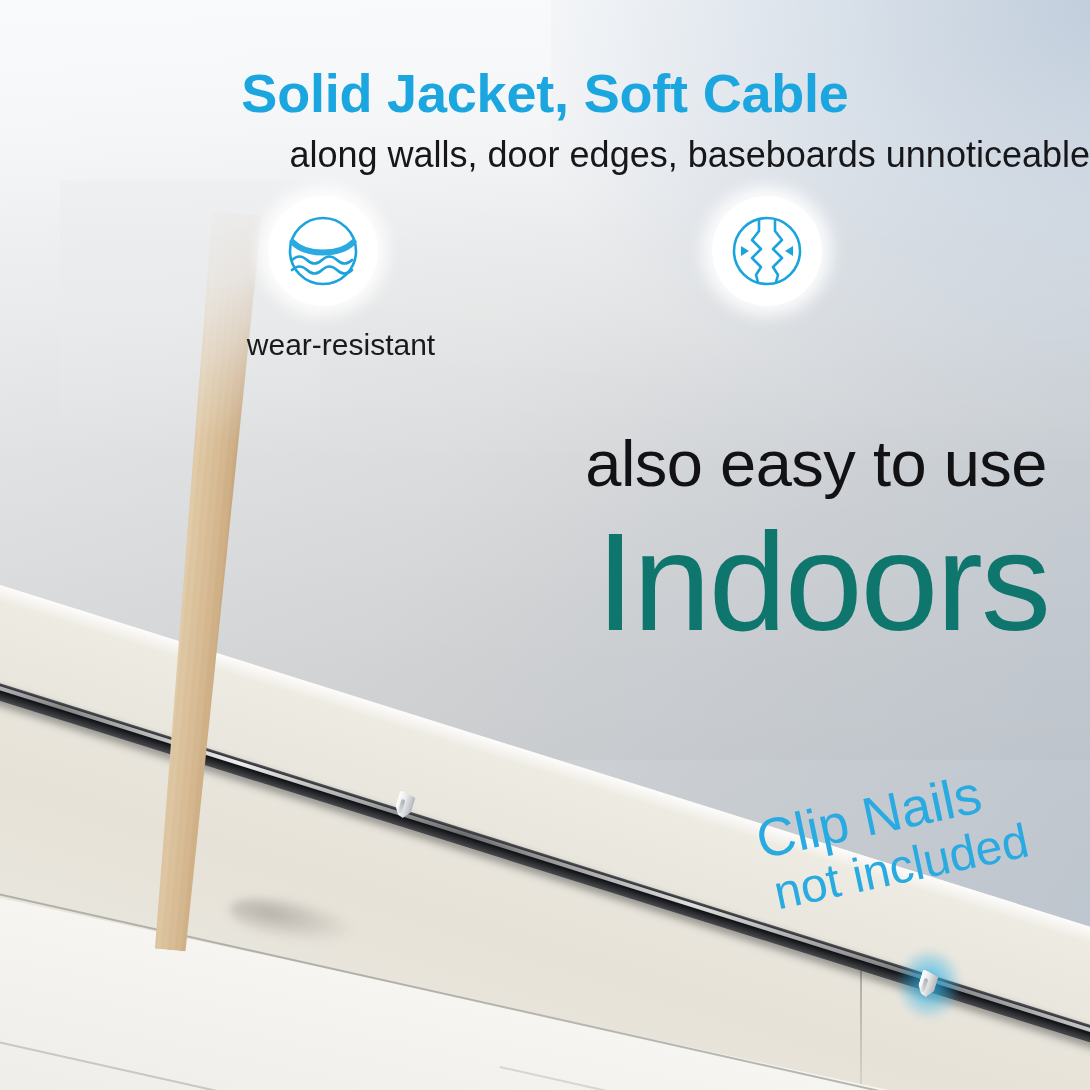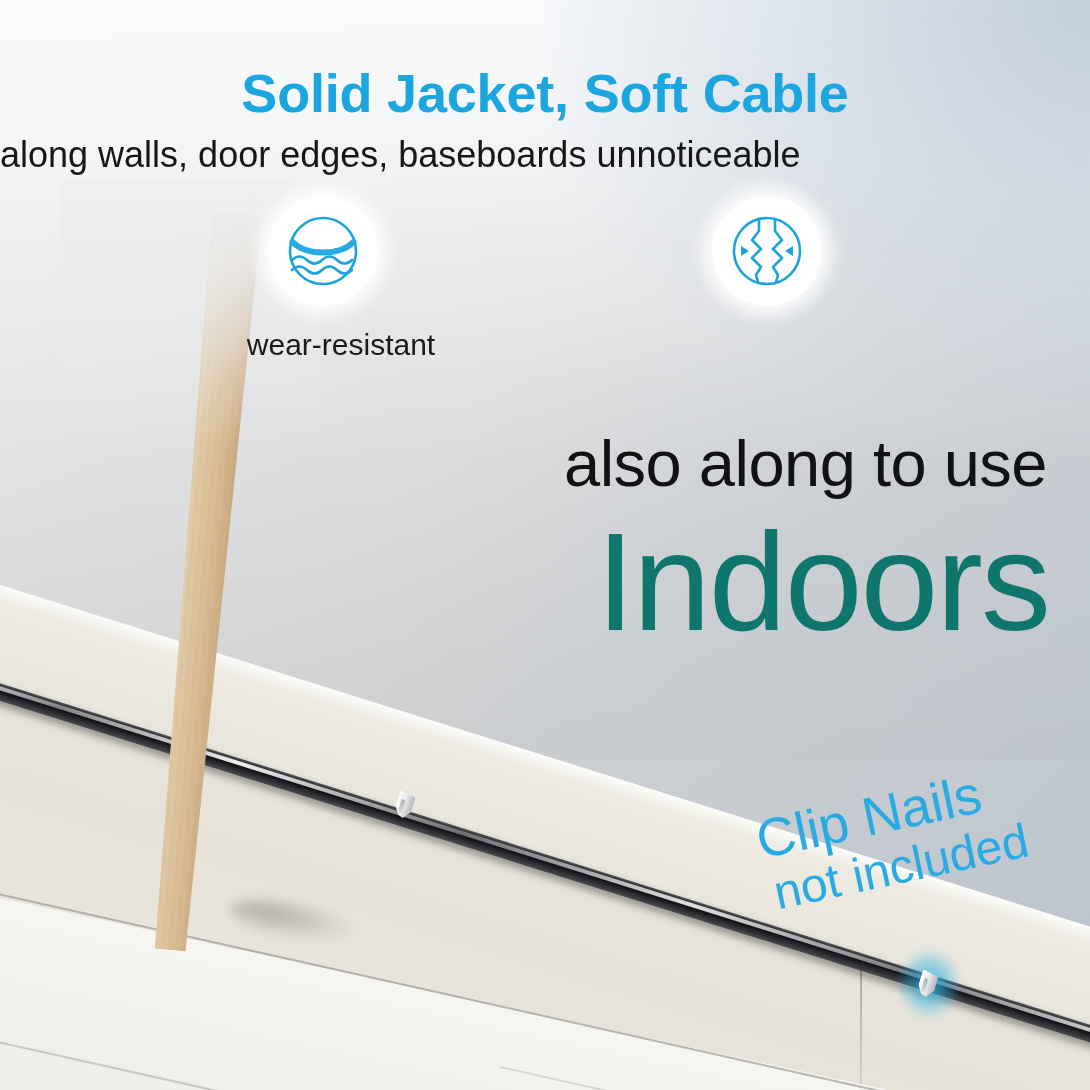--- a/index.html
+++ b/index.html
@@ -325,21 +325,21 @@
     font-weight: 700;
     letter-spacing: -0.2px;
     color: #1ba6e0;
     white-space: nowrap;
   }
 
   .subheadline {
     position: absolute;
     left: 0; top: 134px;
     width: 1090px;
-    text-align: left;
+    text-align: right;
     font-size: 36px;
     font-weight: 400;
     color: #17171a;
     white-space: nowrap;
   }
 
   
   .features {
     position: absolute;
     left: 0; top: 196px;
@@ -496,21 +496,21 @@
               <path d="M47 8 L47 19 L54 28 L45 37 L54 46 L45 55 L50 63 L48 70" fill="none" stroke="#1aa3dc" stroke-width="2.6" stroke-linejoin="round" stroke-linecap="round"></path>
               <polygon points="21,39 13,34 13,44" fill="#1aa3dc"></polygon>
               <polygon points="57,39 65,34 65,44" fill="#1aa3dc"></polygon>
             </svg>
           </span>
         </div>
       </div>
 
     </div>
 
-    <div class="eyebrow">also along to use</div>
+    <div class="eyebrow">also easy to use</div>
 
     <div class="bigword">Indoors</div>
 
     <div class="caption">
       <div class="caption-line1">Clip Nails</div>
       <div class="caption-line2">not included</div>
     </div>
 
   </div>
 </div>

